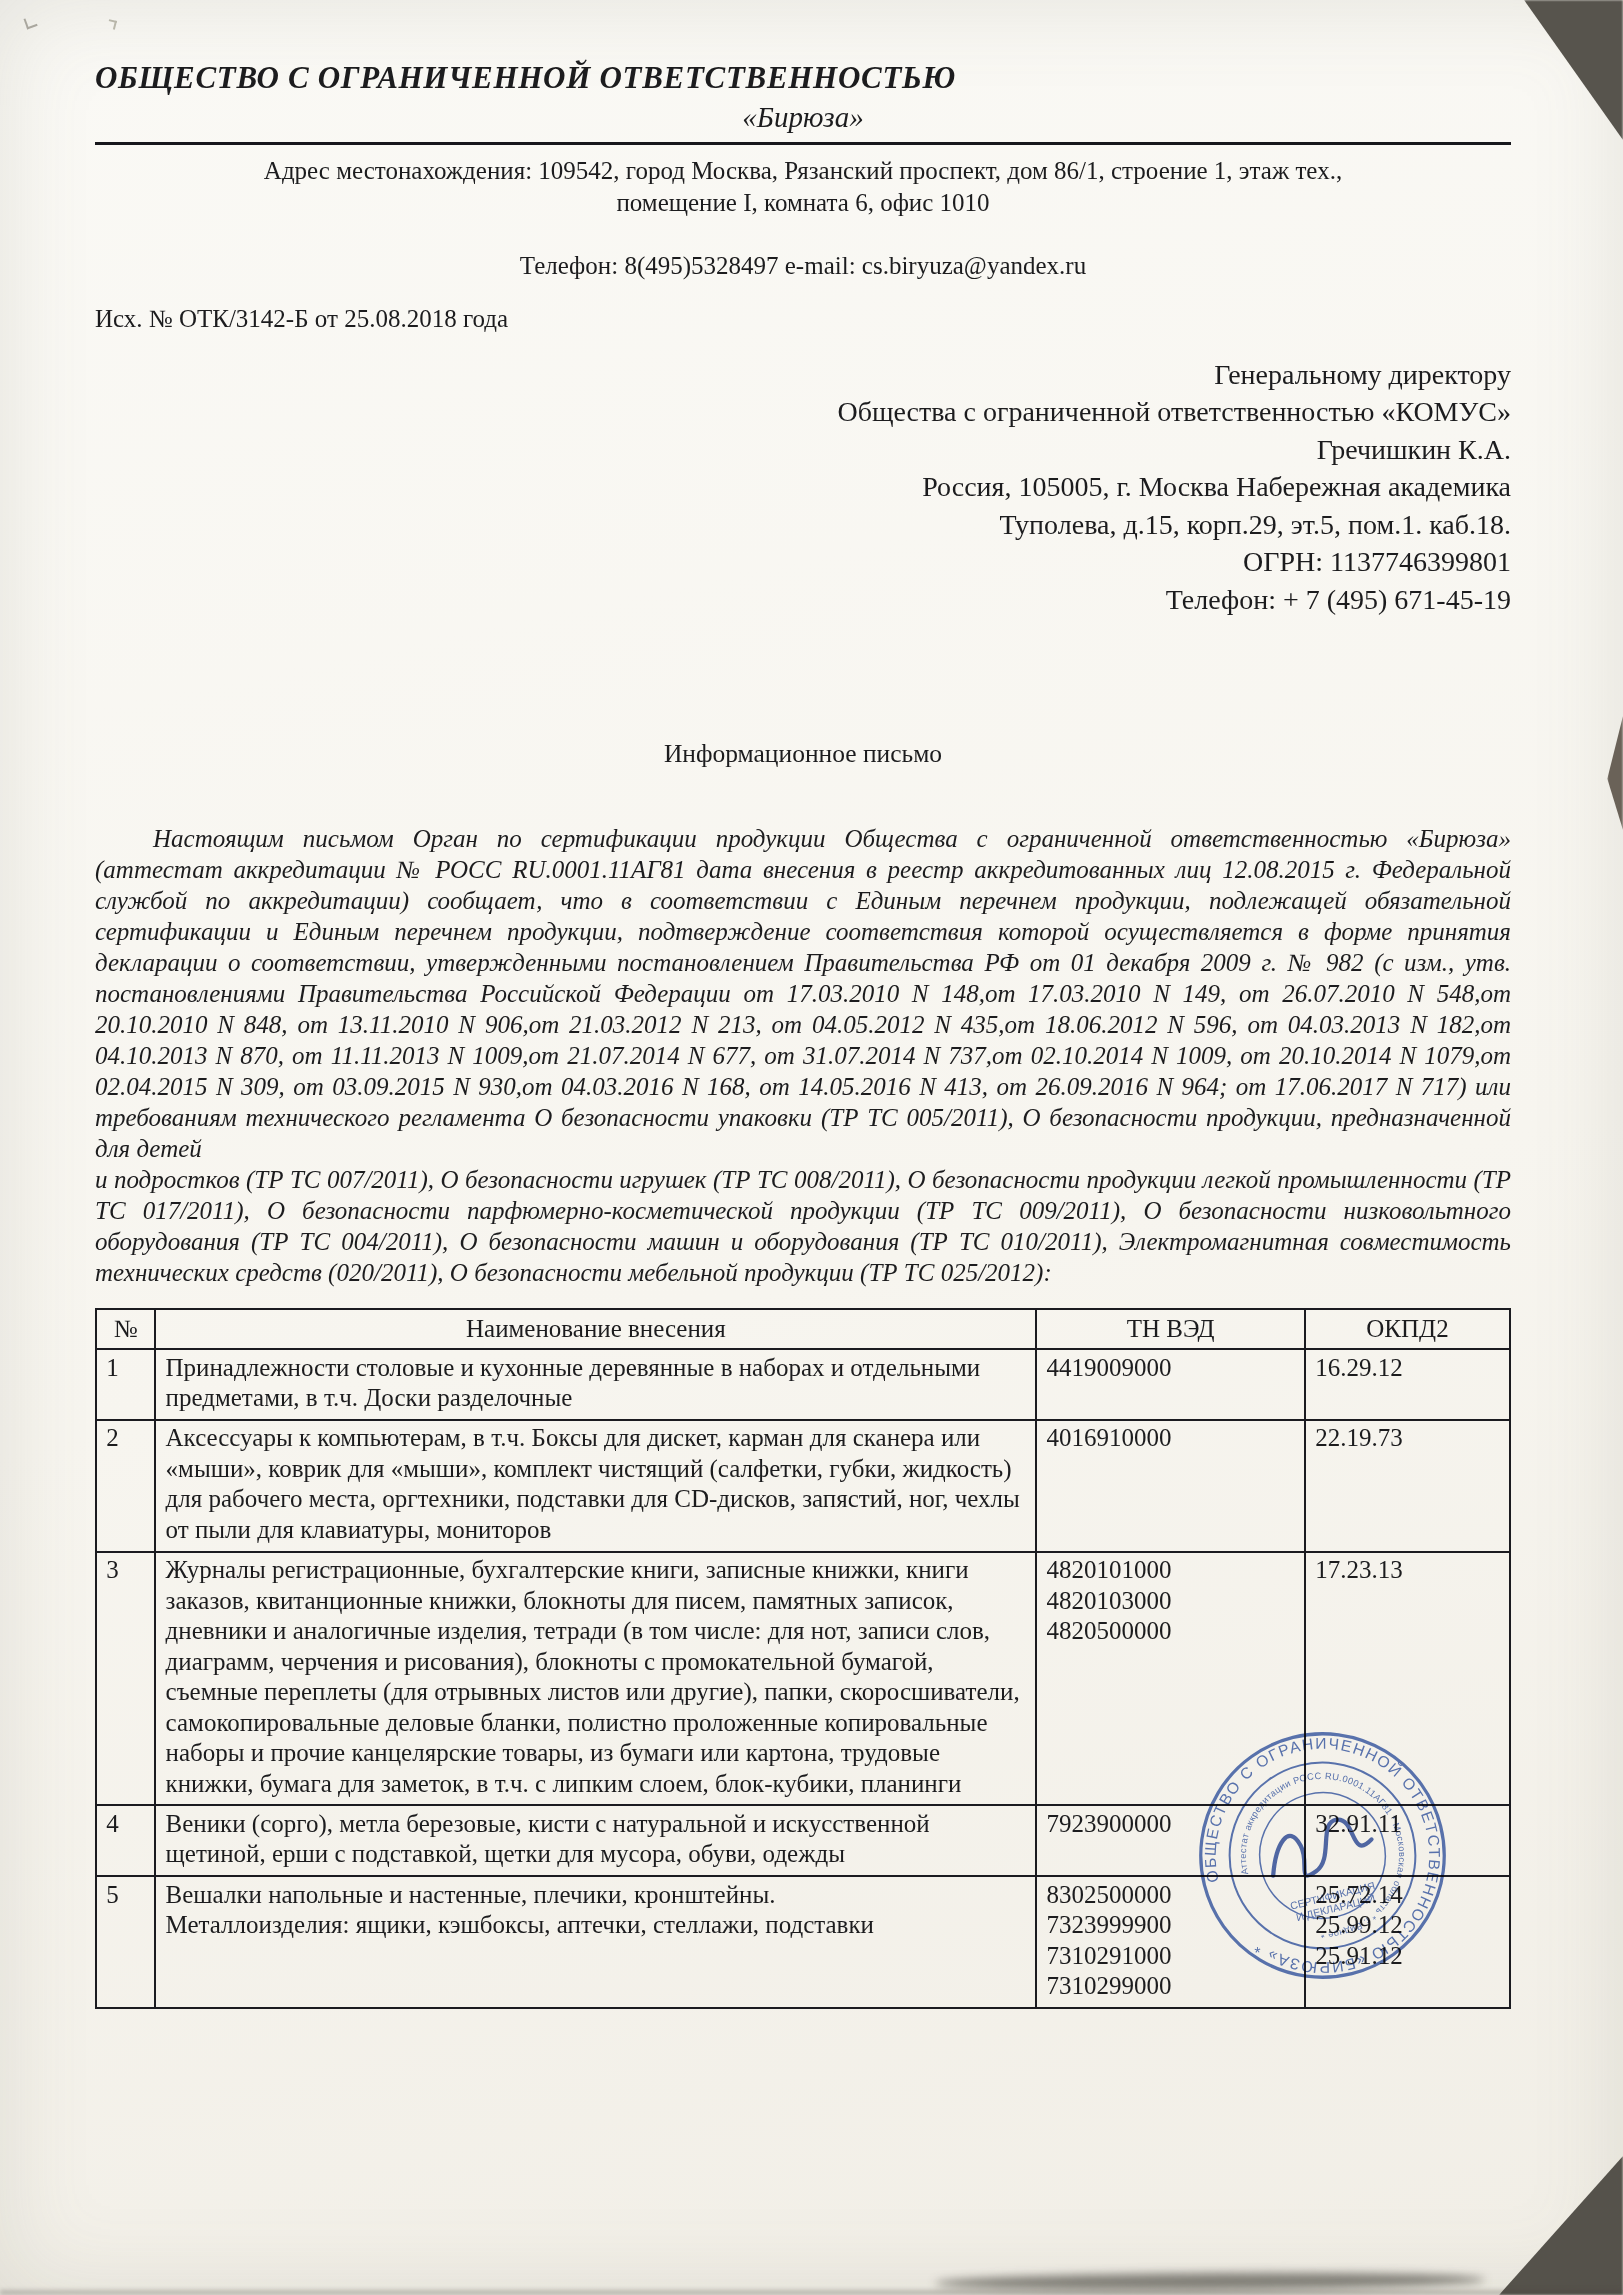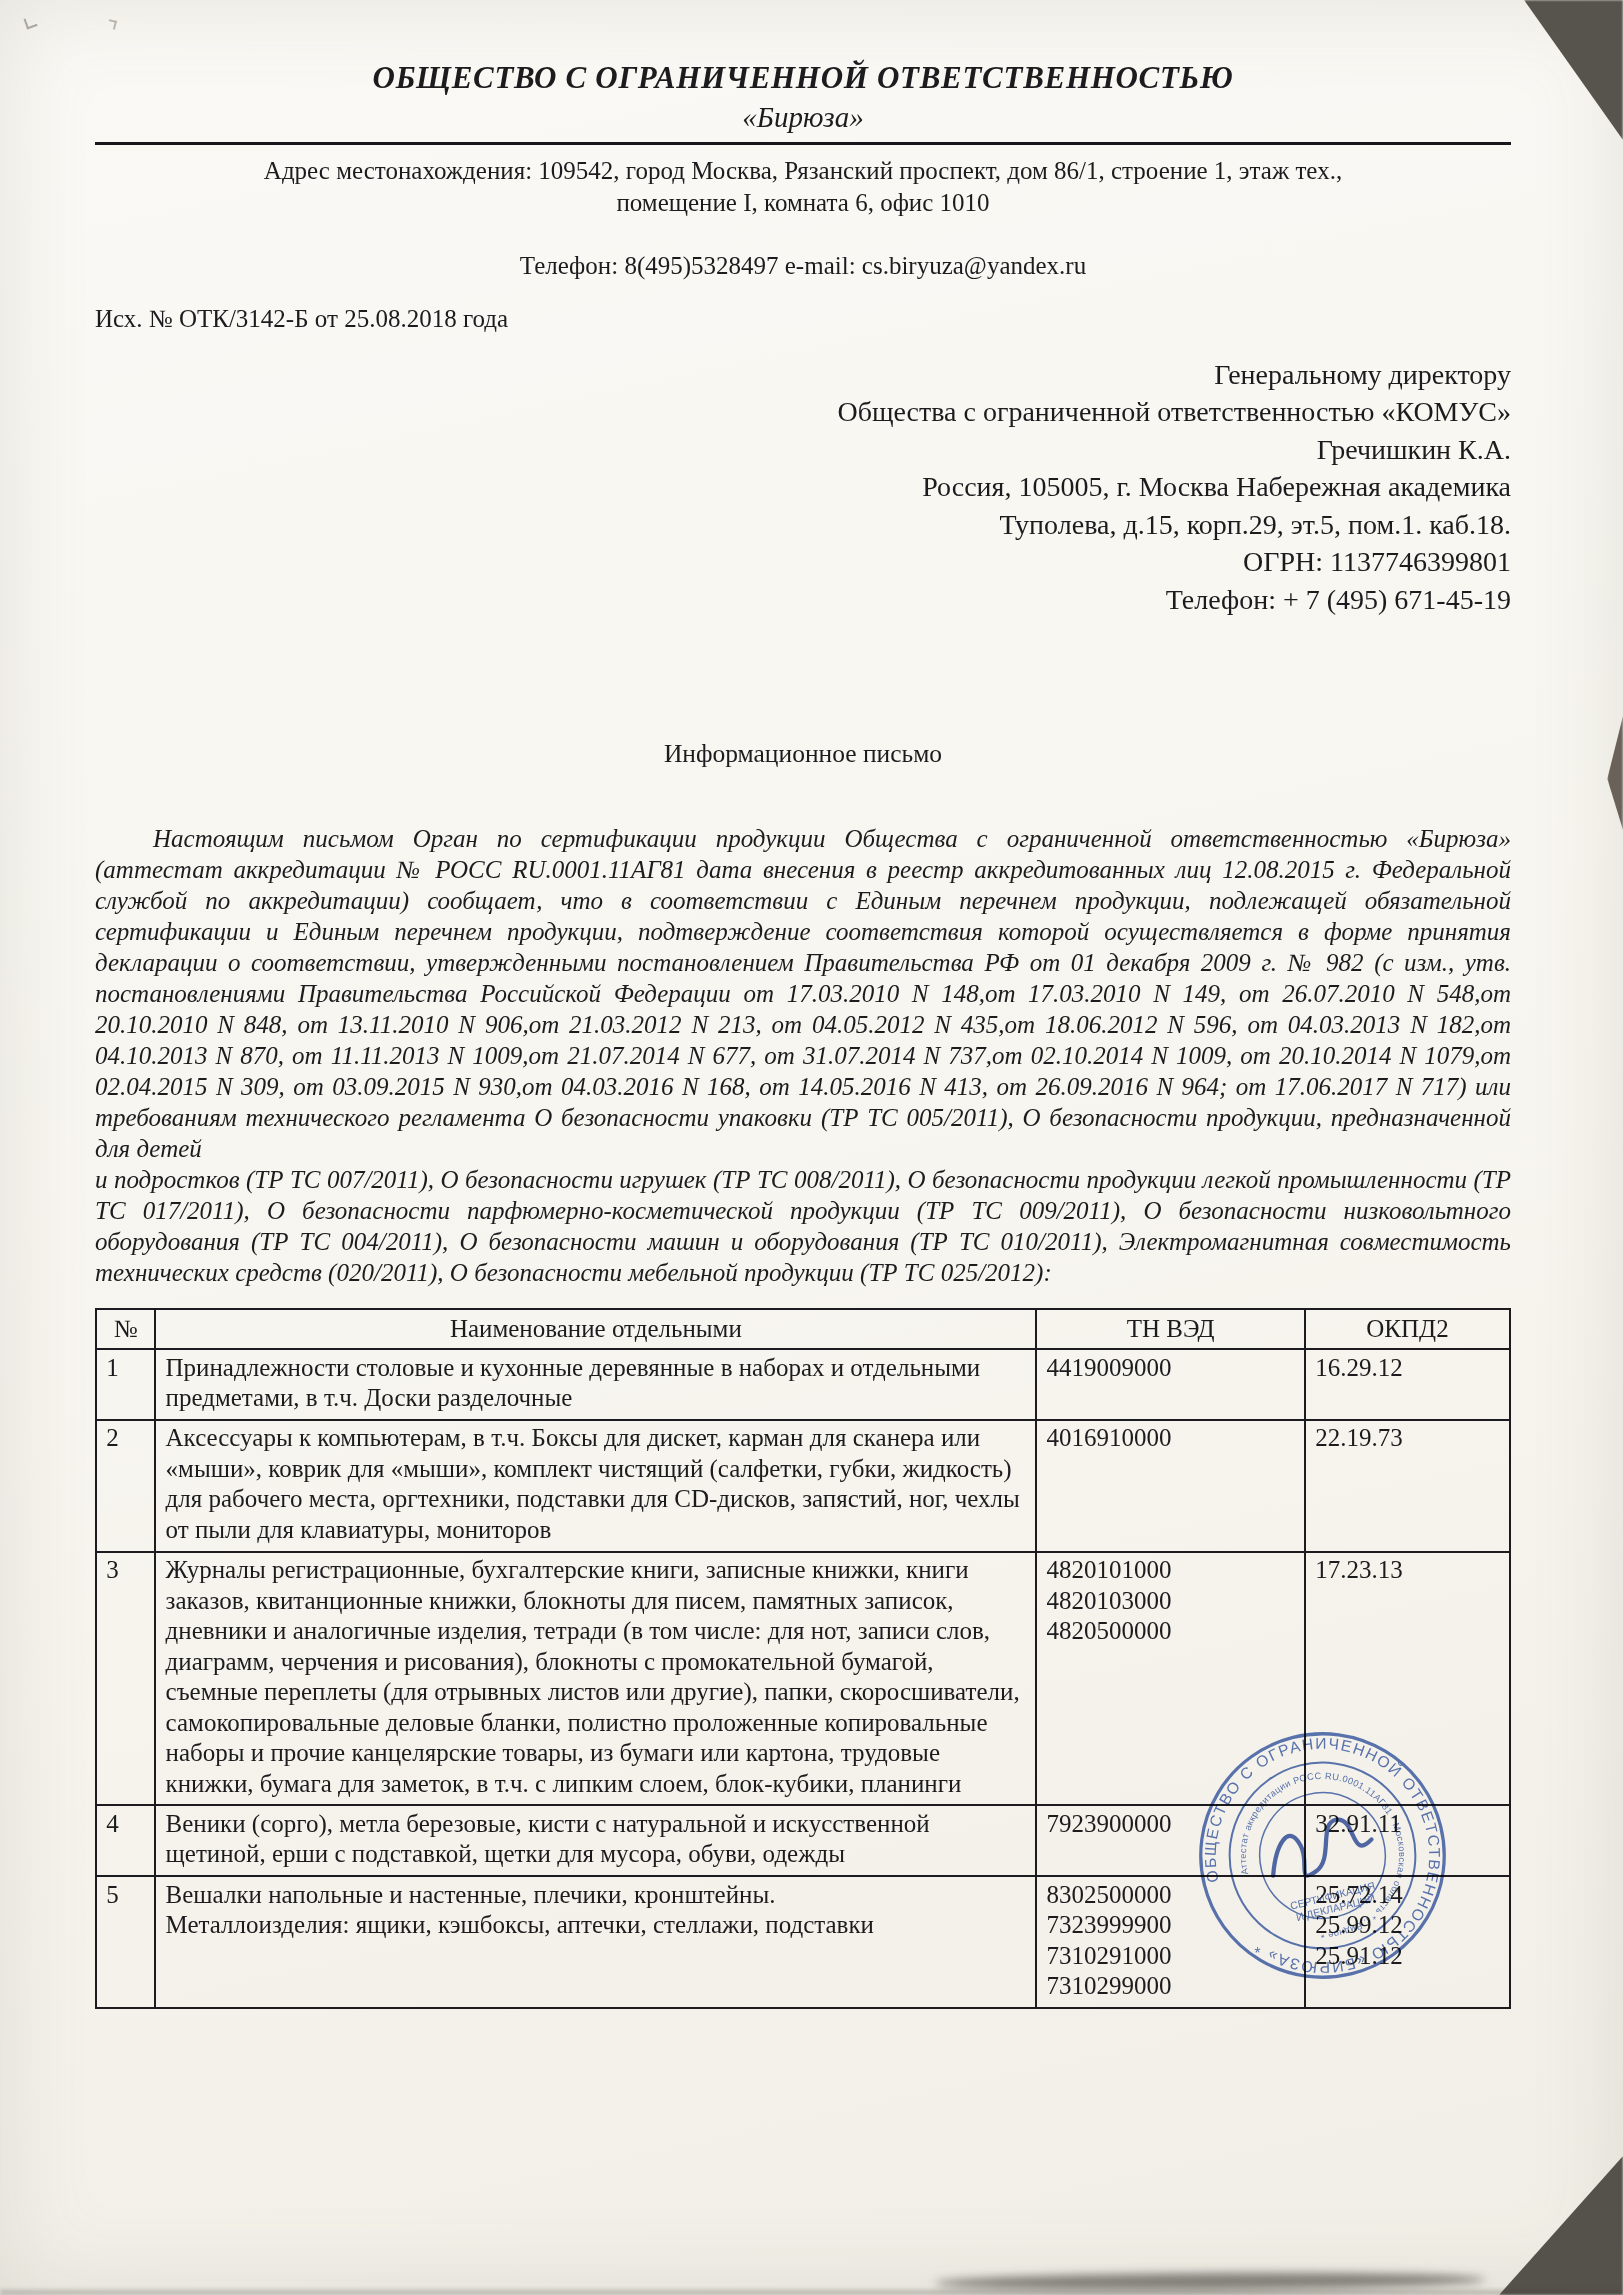--- a/index.html
+++ b/index.html
@@ -14,21 +14,21 @@
     width: 1623px;
     height: 2295px;
     overflow: hidden;
     background: linear-gradient(168deg, #faf9f5 0%, #f7f5ef 55%, #f1eee6 100%);
     box-shadow: inset 0 0 92px rgba(115,110,95,.16);
   }
   .content { padding: 60px 112px 0 95px; }
 
   
   .letter-title {
-    text-align: center;
+    text-align: left;
     font-weight: bold;
     font-style: italic;
     font-size: 31px;
     letter-spacing: 0.7px;
   }
   .letter-subtitle {
     text-align: center;
     font-weight: normal;
     font-style: italic;
     font-size: 29px;
@@ -182,21 +182,21 @@
     <table class="products">
       <colgroup>
         <col class="c-num">
           <col class="c-name">
           <col class="c-tnved">
           <col class="c-okpd">
       </colgroup>
       <thead>
         <tr>
           <th>№</th>
-          <th>Наименование отдельными</th>
+          <th>Наименование внесения</th>
           <th>ТН ВЭД</th>
           <th>ОКПД2</th>
         </tr>
       </thead>
       <tbody>
         <tr>
           <td>1</td>
           <td>Принадлежности столовые и кухонные деревянные в наборах и отдельными предметами, в т.ч. Доски разделочные</td>
           <td>4419009000</td>
           <td>16.29.12</td>

